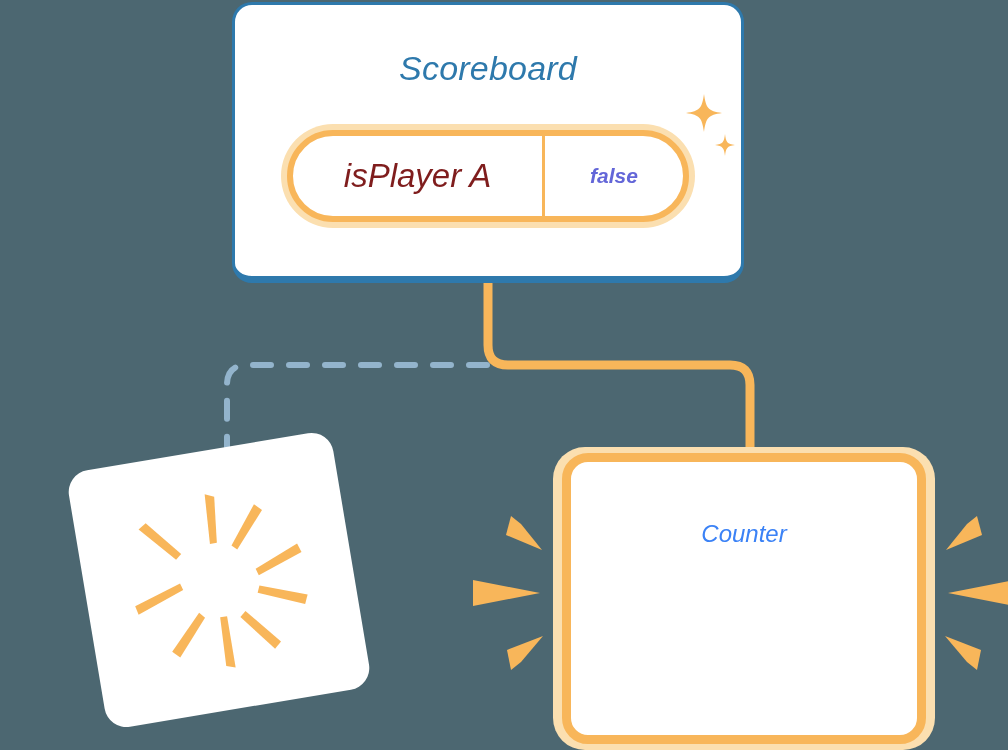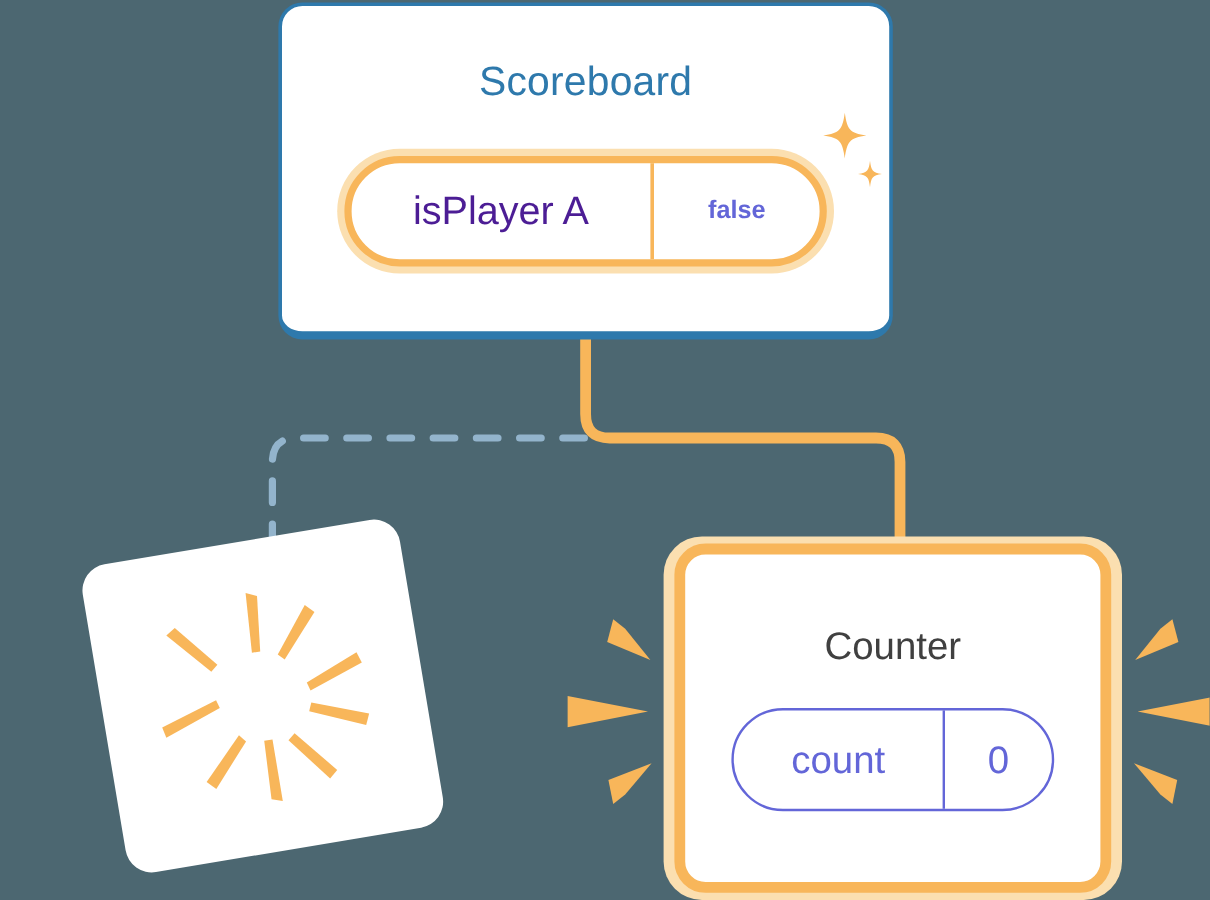--- a/index.html
+++ b/index.html
@@ -14,20 +14,21 @@
     overflow: hidden;
     font-family: "Liberation Sans", sans-serif;
     -webkit-font-smoothing: antialiased;
   }
 
   #stage {
     position: absolute;
     inset: 0;
     width: 1008px;
     height: 750px;
+    font-style: italic;
   }
 
   
   #connectors {
     position: absolute;
     left: 0; top: 0;
     width: 1008px;
     height: 750px;
     z-index: 1;
     pointer-events: none;
@@ -86,21 +87,21 @@
     display: flex;
     align-items: stretch;
   }
   .pill-orange .cellA {
     flex: 0 0 249px;
     display: flex;
     align-items: center;
     justify-content: center;
     border-right: 3px solid #f8b65a;
     font-size: 33px;
-    color: #4c1d95;
+    color: #7f1d1d;
   }
   .pill-orange .cellB {
     flex: 1 1 auto;
     display: flex;
     align-items: center;
     justify-content: center;
     font-size: 21px;
     font-weight: bold;
     color: #6366d8;
   }
@@ -137,22 +138,22 @@
     border-radius: 26px;
     box-sizing: border-box;
     z-index: 4;
   }
   .card-title-counter {
     position: absolute;
     left: 0;
     right: 0;
     top: 58px;
     text-align: center;
-    font-size: 32px;
-    color: #404040;
+    font-size: 24px;
+    color: #3b82f6;
   }
   .pill-blue {
     position: absolute;
     left: 50%;
     transform: translateX(-50%);
     top: 128px;
     width: 269px;
     height: 86px;
     border: 2px solid #6366d8;
     border-radius: 43px;
@@ -261,24 +262,20 @@
         <path d="M10 116 L8 107 L56 92 L58 99 Z"></path>
         <path d="M24 32 L32 27 L62 63 L56 68 Z"></path>
       </g>
     </svg>
   </div>
 
   <div class="card-counter-halo"></div>
   <div class="card-counter">
     <div class="card-title-counter">Counter</div>
 
-    <div class="pill-blue">
-      <div class="cellA">count</div>
-      <div class="cellB">0</div>
-    </div>
   </div>
 
   <svg class="rays-left" viewBox="0 0 90 190">
     <g fill="#f8b65a">
       <path d="M41 18 L51 26 L72 52 L36 37 Z"></path>
       <path d="M3 82 L70 95 L3 108 Z"></path>
       <path d="M37 152 L73 138 L51 164 L41 172 Z"></path>
     </g>
   </svg>
 

